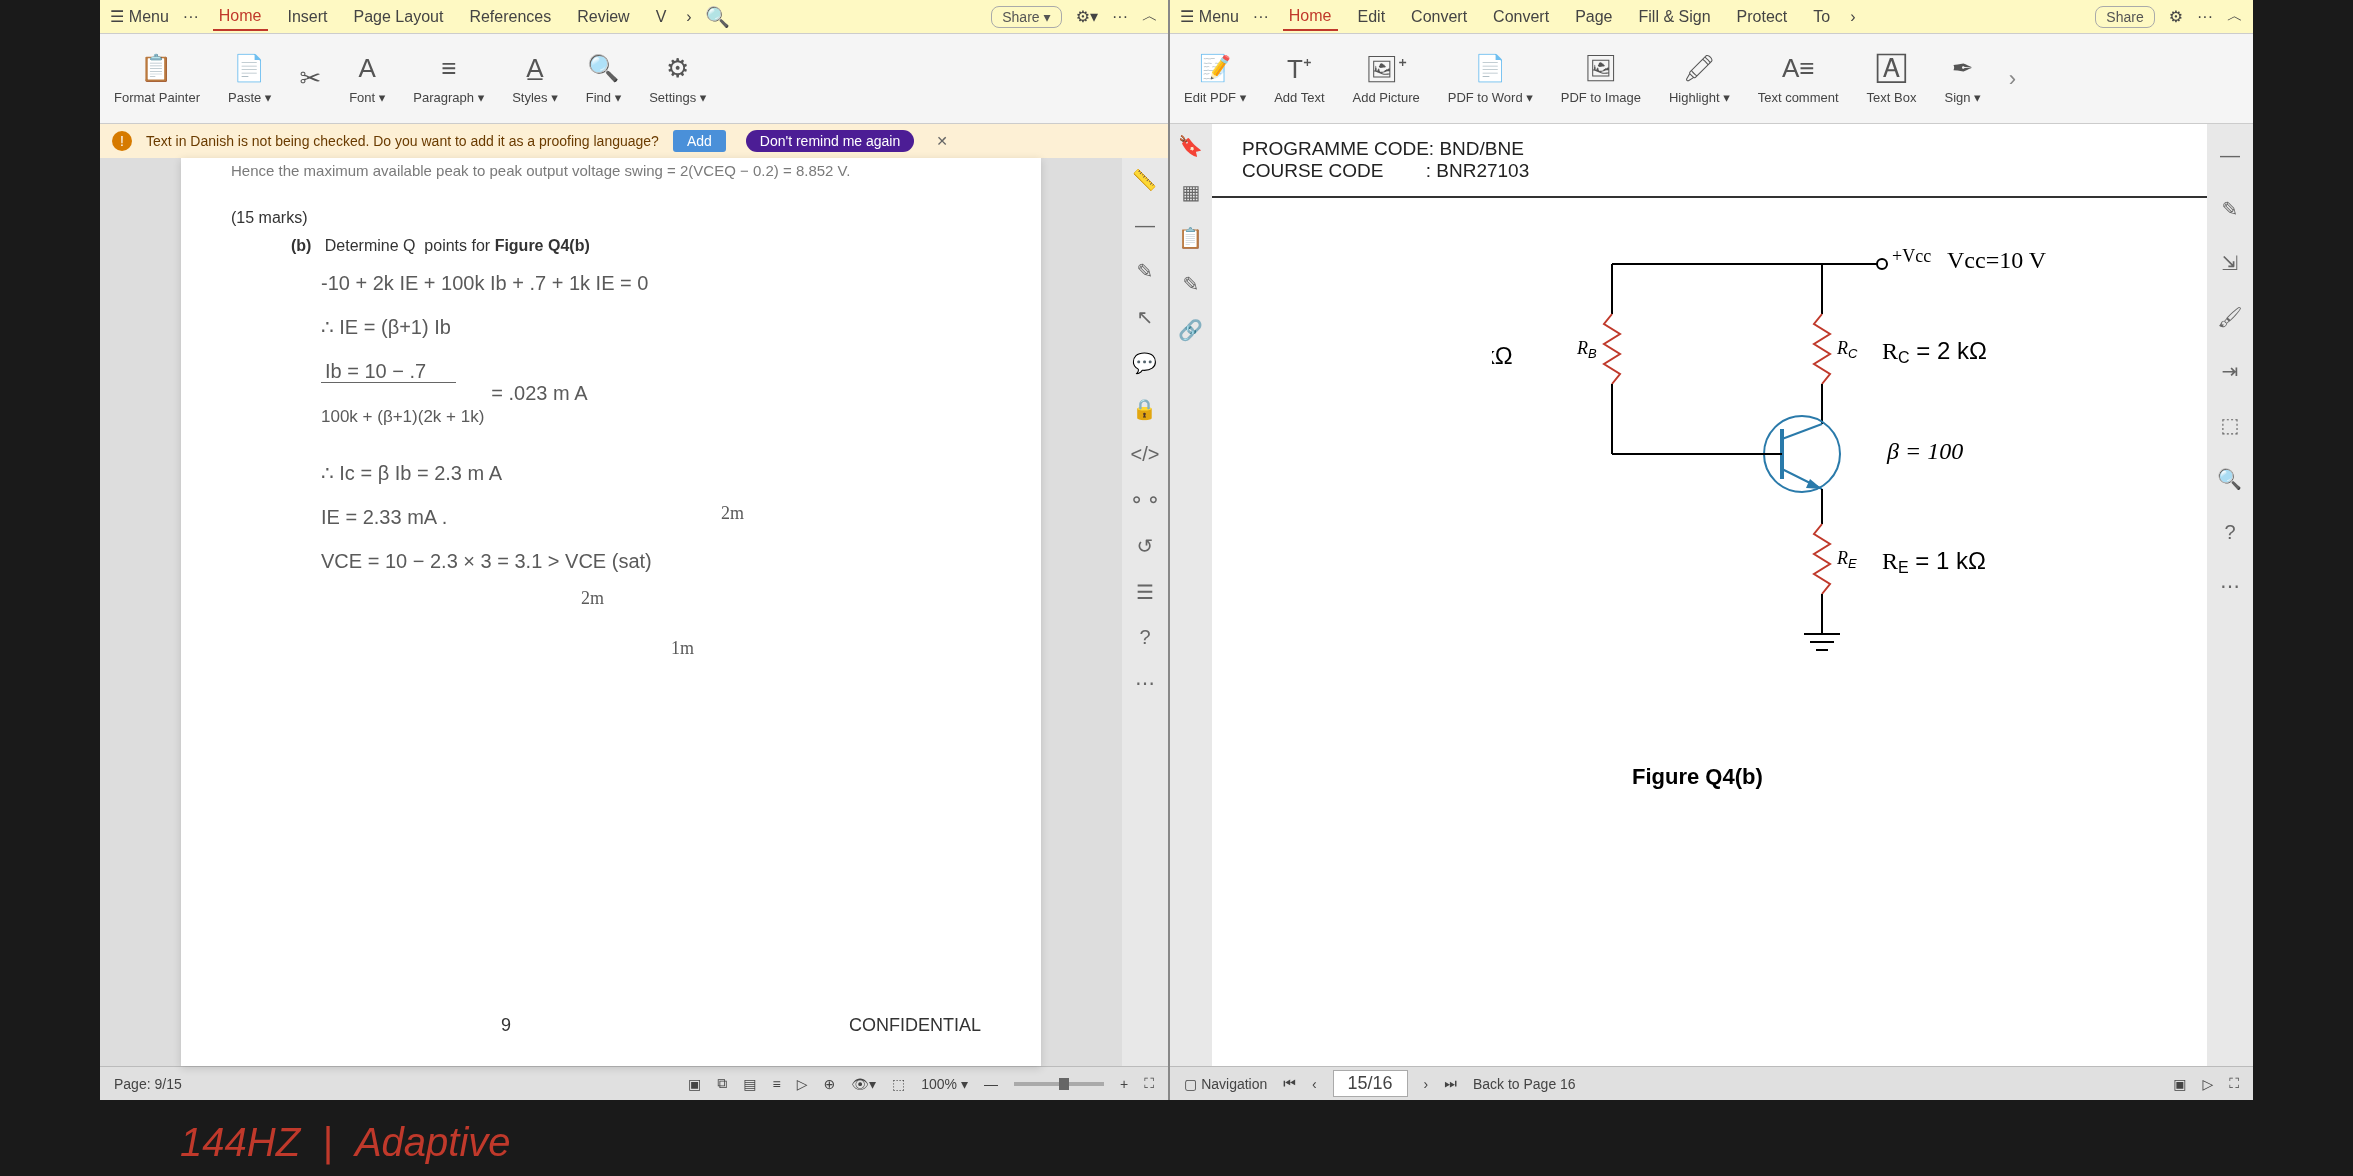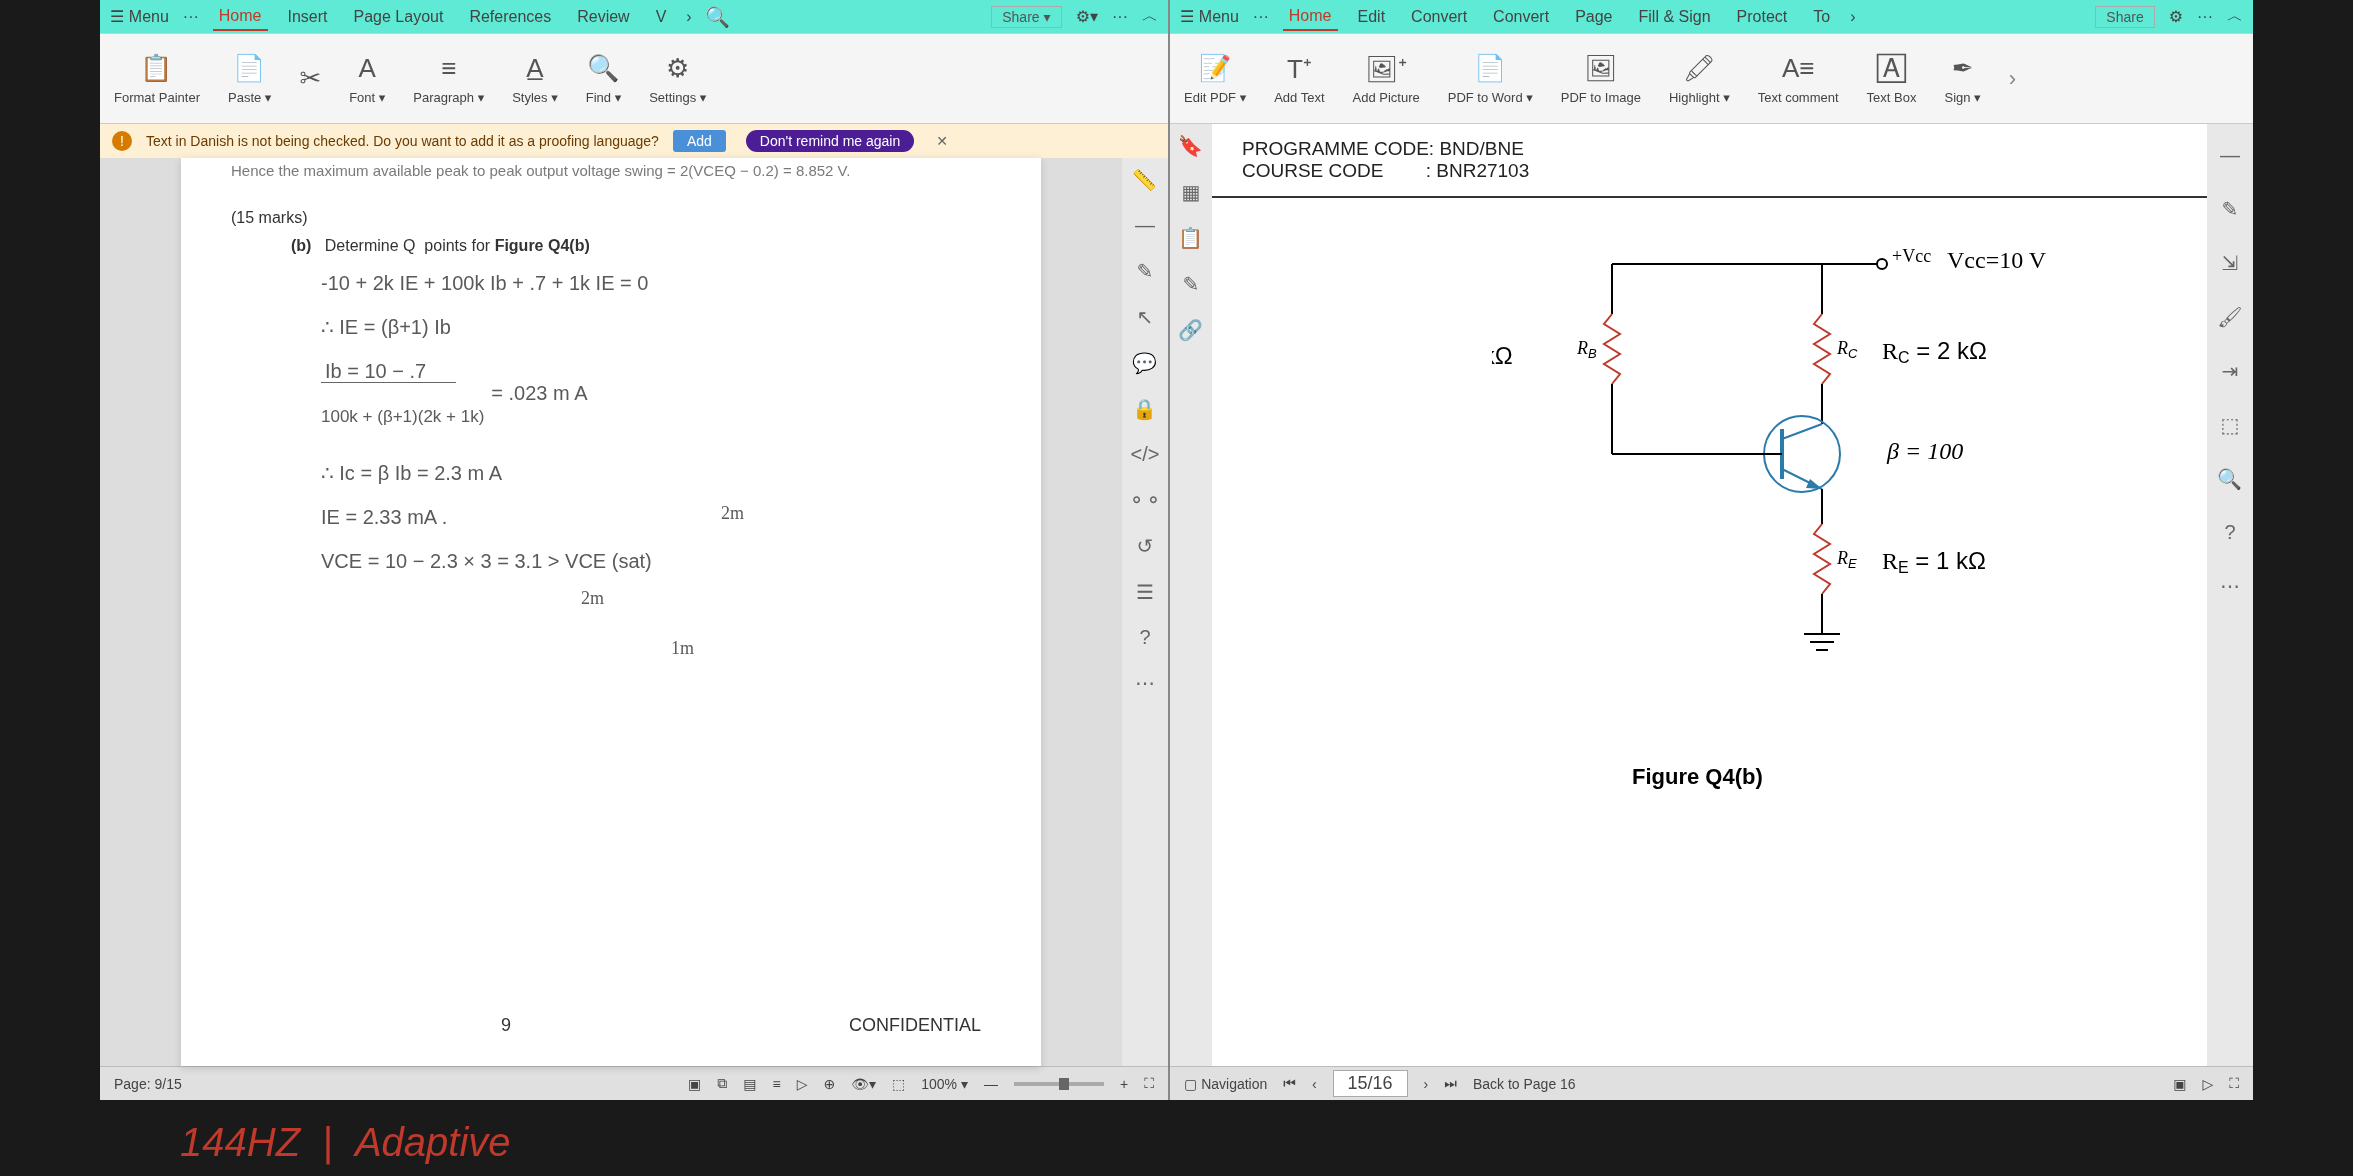--- a/index.html
+++ b/index.html
@@ -1,26 +1,26 @@
 <!DOCTYPE html>
 <html><head>
 <meta charset="utf-8">
 <style>
 * { margin: 0; padding: 0; box-sizing: border-box; font-family: "Segoe UI", Arial, sans-serif; }
 body { background: #1a1a1a; width: 2353px; height: 1176px; overflow: hidden; }
 .screen { position: absolute; left: 100px; top: 0; width: 2153px; height: 1100px; background: #e8e8e8; display: flex; }
 .left-app, .right-app { height: 100%; display: flex; flex-direction: column; background: #f5f5f5; }
 .left-app { width: 1070px; border-right: 2px solid #888; }
 .right-app { flex: 1; }
-.menubar { height: 34px; background: #5eead4; display: flex; align-items: center; padding: 0 10px; gap: 14px; font-size: 16px; color: #444; border-bottom: 1px solid #ccc; }
+.menubar { height: 34px; background: #fef9c3; display: flex; align-items: center; padding: 0 10px; gap: 14px; font-size: 16px; color: #444; border-bottom: 1px solid #ccc; }
 .menubar .menu-btn { cursor: pointer; }
 .menubar .tab { padding: 4px 6px; cursor: pointer; }
 .menubar .tab.active { color: #c0392b; border-bottom: 2px solid #c0392b; }
 .menubar .spacer { flex: 1; }
-.share-btn { border: 1px solid #aaa; border-radius: 0; padding: 2px 10px; font-size: 14px; color: #555; cursor: pointer; display: flex; align-items: center; gap: 4px; }
+.share-btn { border: 1px solid #aaa; border-radius: 8px; padding: 2px 10px; font-size: 14px; color: #555; cursor: pointer; display: flex; align-items: center; gap: 4px; }
 .ribbon { height: 90px; background: #f5f5f5; display: flex; align-items: center; padding: 0 14px; gap: 28px; border-bottom: 1px solid #ccc; font-size: 13px; color: #444; }
 .ribbon .grp { display: flex; flex-direction: column; align-items: center; gap: 6px; cursor: pointer; }
 .ribbon .ico { font-size: 26px; color: #555; height: 32px; display: flex; align-items: center; }
 .notice-bar { background: #fdf0d5; height: 34px; display: flex; align-items: center; padding: 0 12px; font-size: 14px; color: #6a3b00; gap: 14px; }
 .notice-bar .warn { width: 20px; height: 20px; background: #d67a00; border-radius: 50%; color: #fff; display: flex; align-items: center; justify-content: center; font-size: 14px; }
 .notice-bar .btn-add { background: #4a90d9; color: #fff; padding: 3px 14px; border-radius: 3px; cursor: pointer; }
 .notice-bar .btn-dont { background: #4c1d95; color: #fff; padding: 3px 14px; border-radius: 11px; cursor: pointer; margin-left: 6px; }
 .notice-bar .close { cursor: pointer; color: #666; margin-left: 8px; }
 .doc-area { flex: 1; background: #ddd; display: flex; position: relative; }
 .doc-area .page { background: #fff; margin: 0 auto; width: 860px; box-shadow: 0 2px 8px rgba(0,0,0,0.15); padding: 0 50px 40px 50px; position: relative; }

